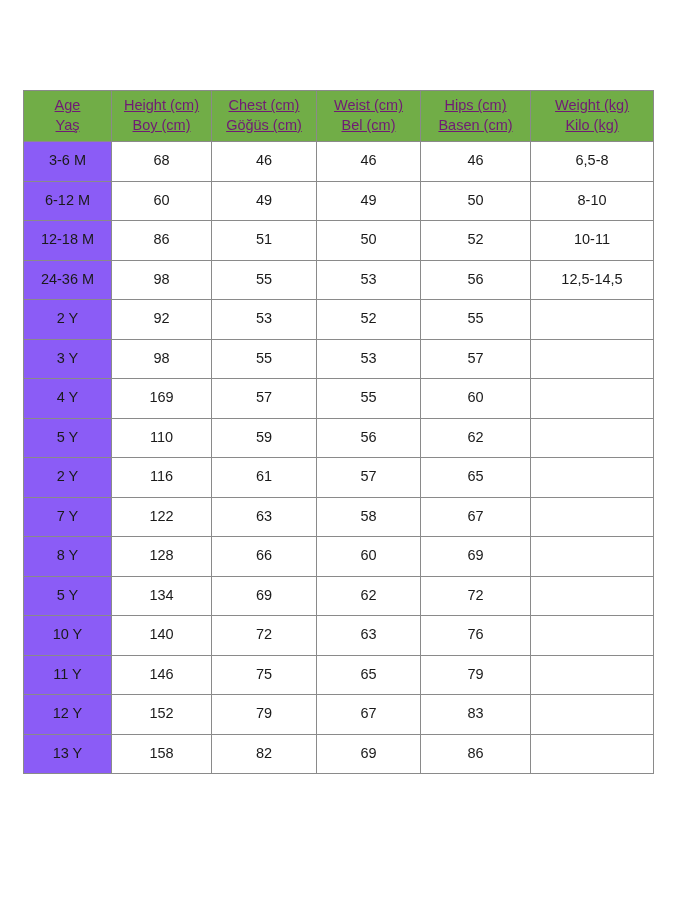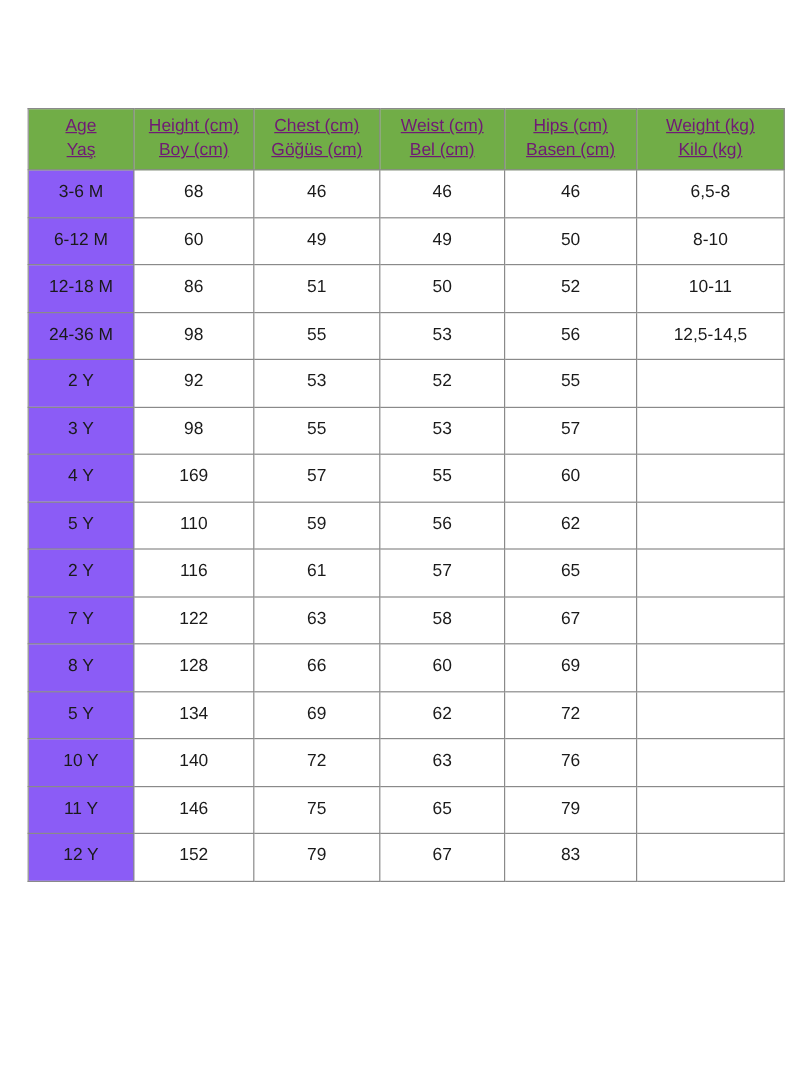--- a/index.html
+++ b/index.html
@@ -218,15 +218,23 @@
         <td></td>
       </tr>
       <tr>
         <td class="agecell">12 Y</td>
         <td>152</td>
         <td>79</td>
         <td>67</td>
         <td>83</td>
         <td></td>
       </tr>
+      <tr>
+        <td class="agecell">13 Y</td>
+        <td>158</td>
+        <td>82</td>
+        <td>69</td>
+        <td>86</td>
+        <td></td>
+      </tr>
     </tbody>
   </table>
 </div>
 
 </body></html>

